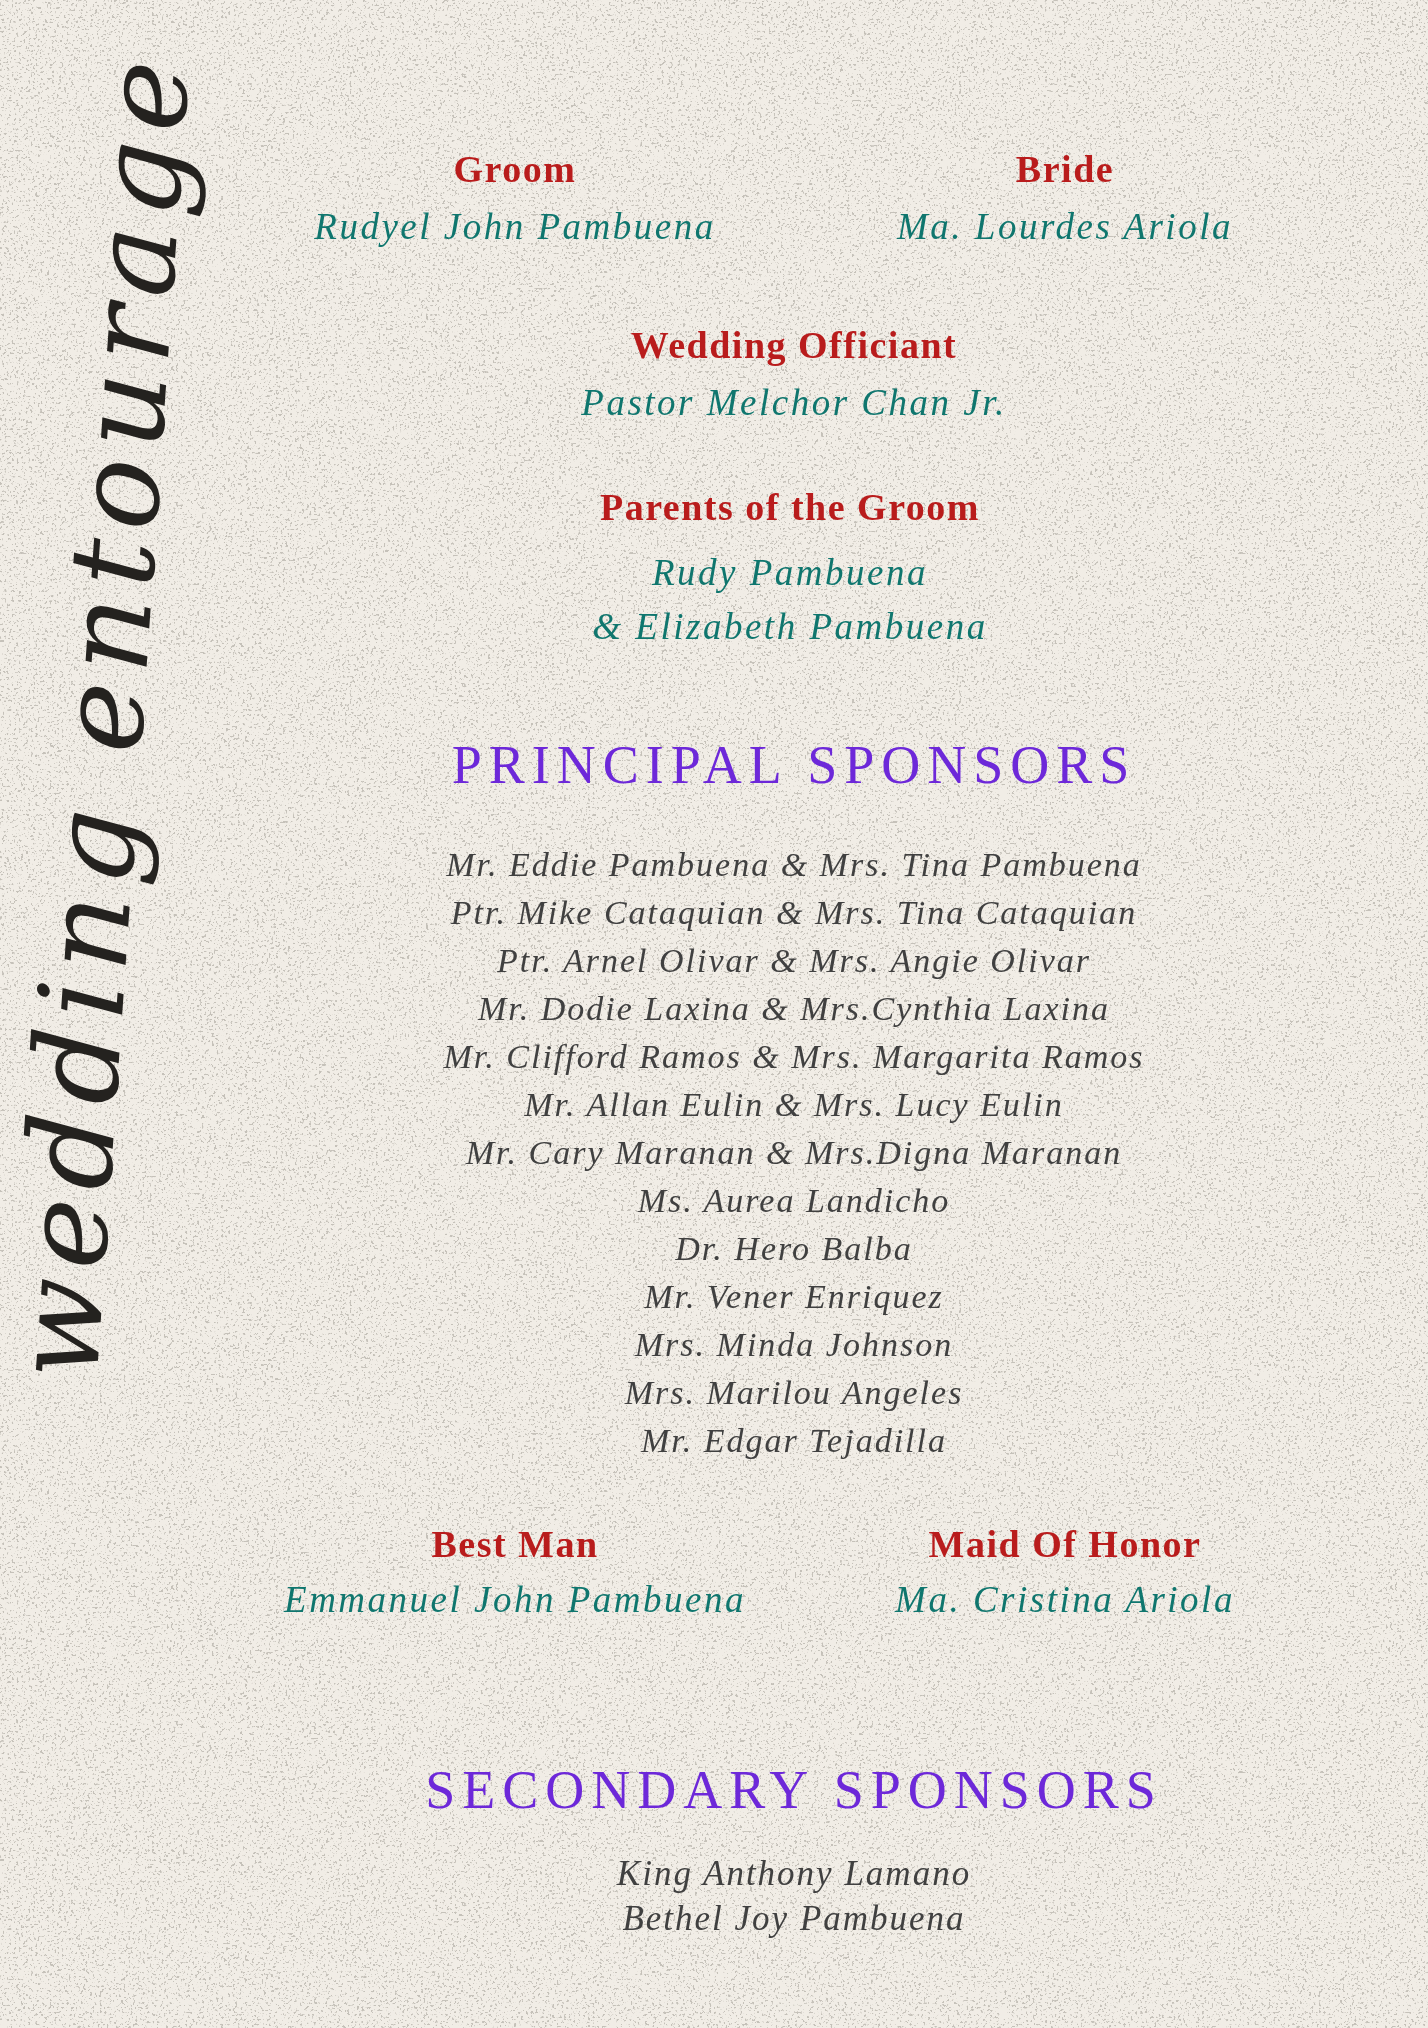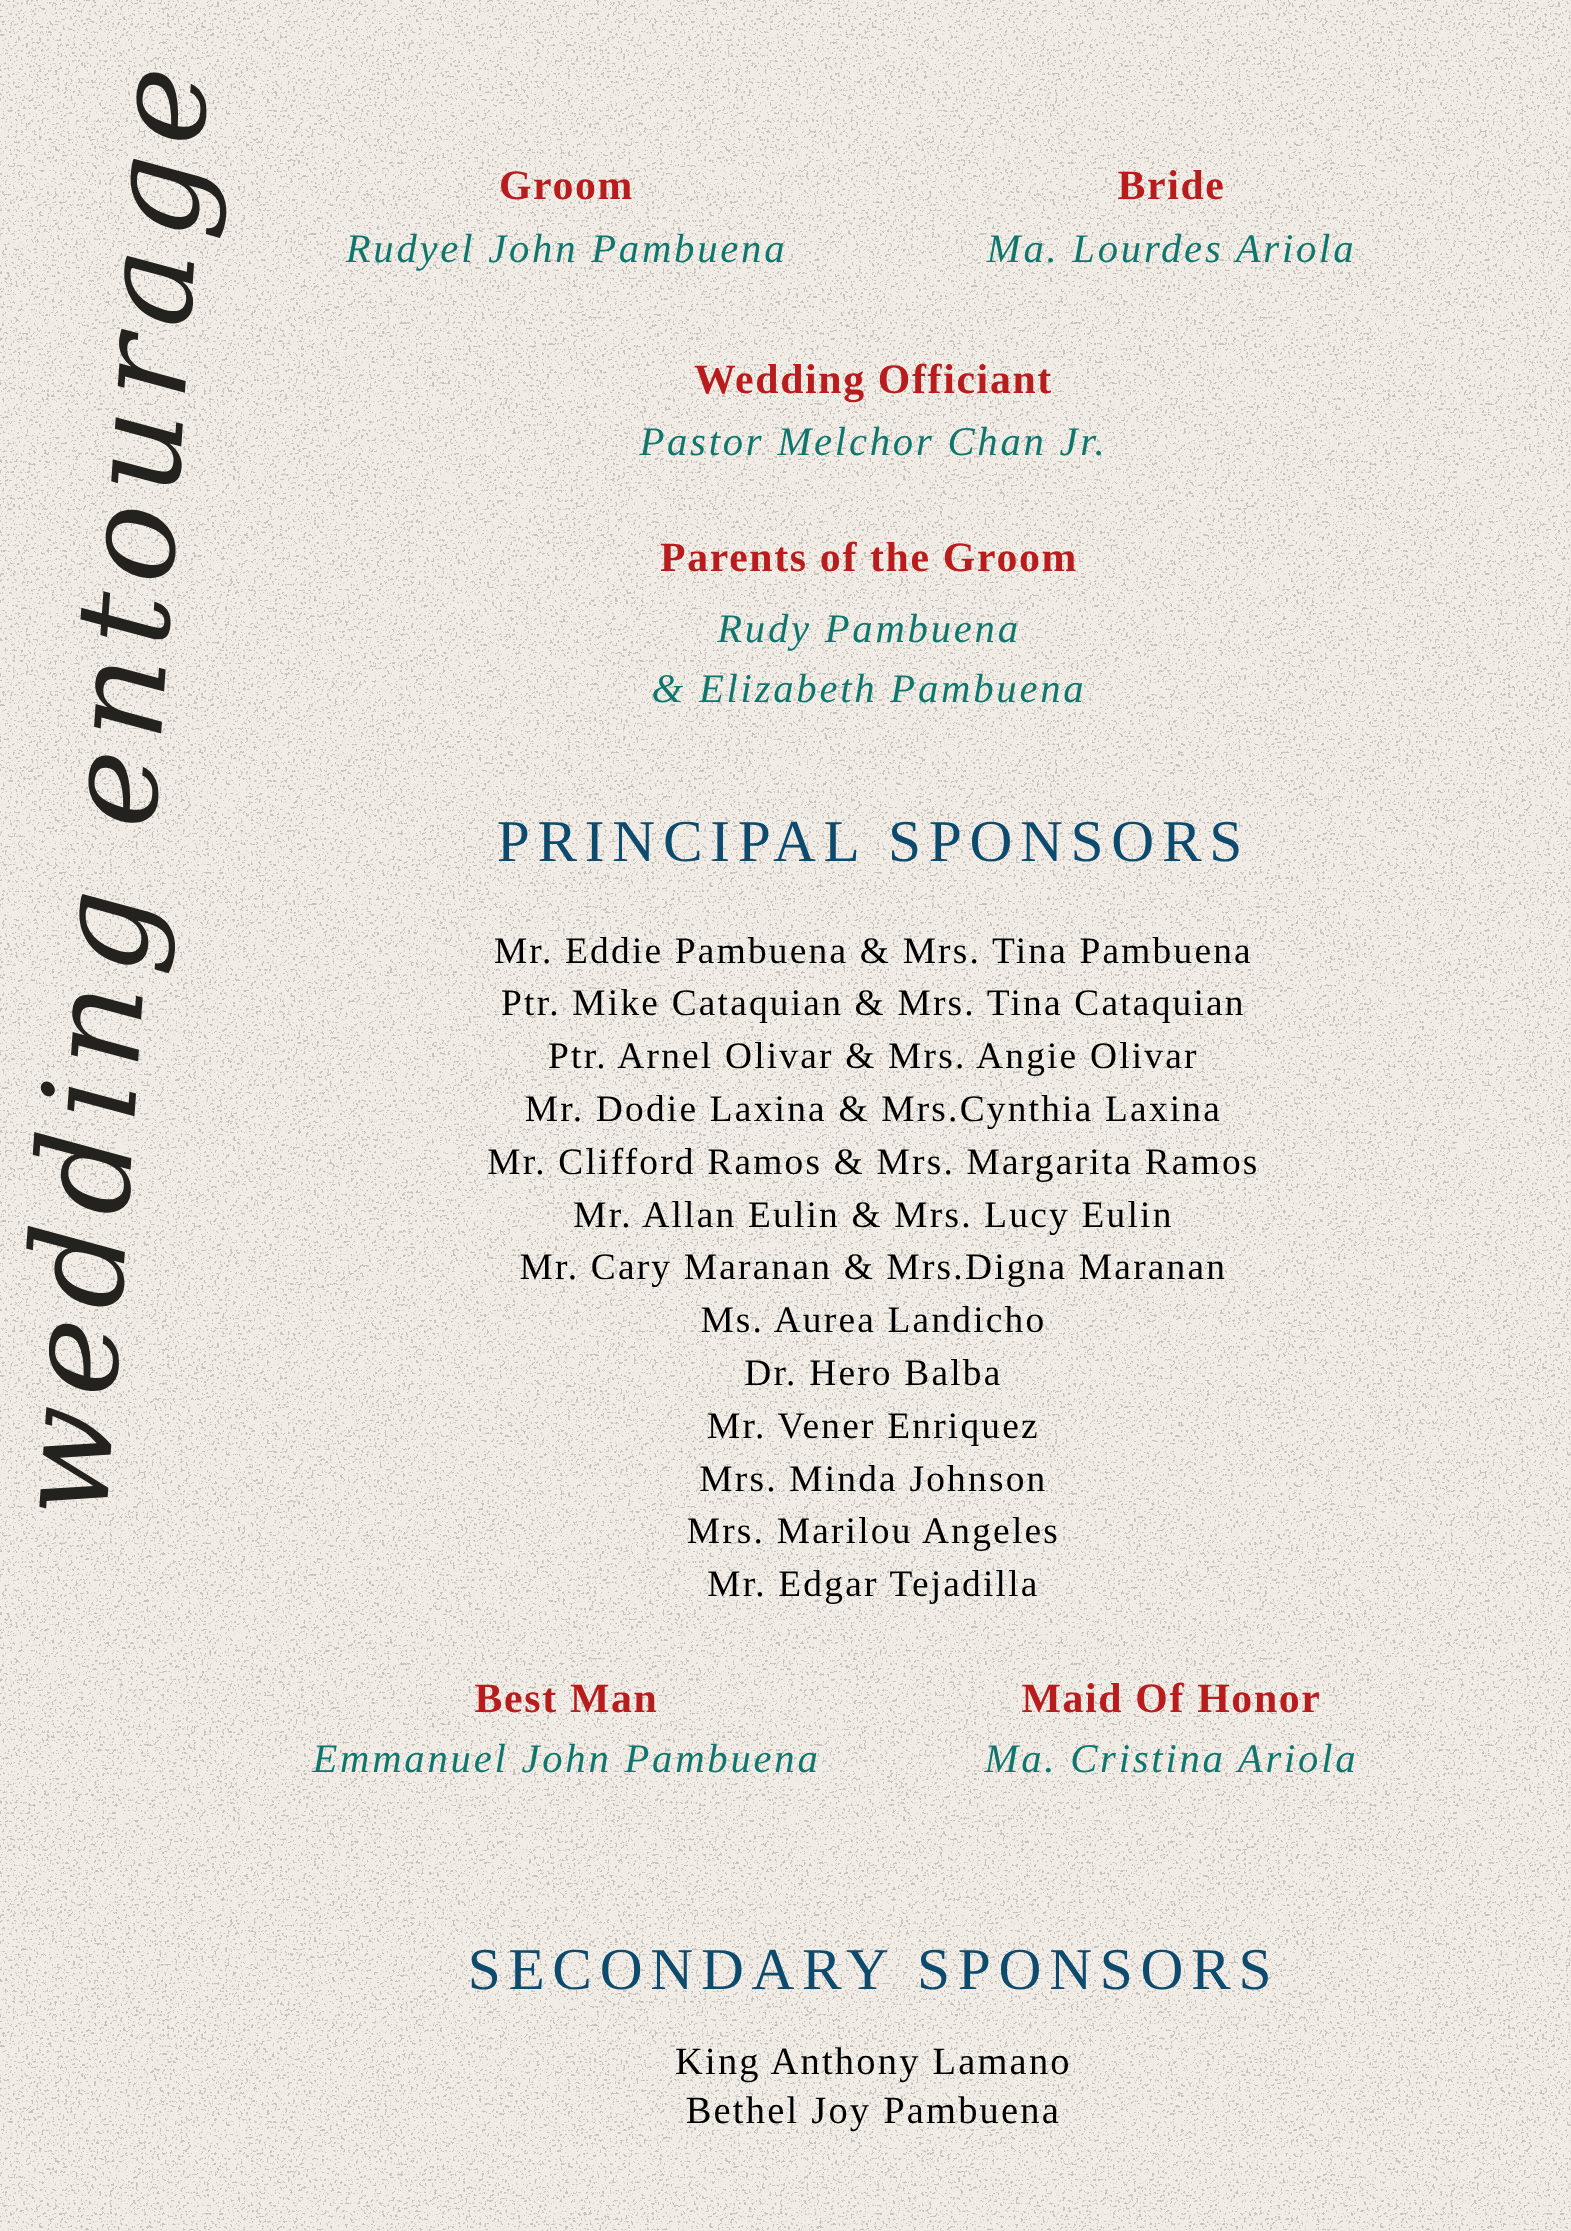--- a/index.html
+++ b/index.html
@@ -59,34 +59,35 @@
   .parents .name { line-height: 54px; }
 
   .big {
     position: absolute; left: 164px; width: 1260px;
     margin: 0; text-align: center;
     font-family: "Liberation Serif", serif;
     font-weight: 400;
     font-size: 54px;
     line-height: 66px;
     letter-spacing: 7px;
-    color: #0c4a6e;
+    color: #6d28d9;
   }
   .principal-title { top: 732px; }
 
   .sponsors {
     position: absolute; left: 164px; width: 1260px;
     margin: 0; padding: 0; list-style: none; text-align: center;
   }
   .sponsors li {
     font-family: "Liberation Serif", serif;
+    font-style: italic;
     font-size: 34px;
     line-height: 48px;
     letter-spacing: 2px;
-    color: #000000;
+    color: #404040;
   }
   .principal-list { top: 841px; }
 
   .honor { top: 1525px; }
   .honor .label { margin-bottom: 16px; }
 
   .secondary-title { top: 1757px; text-align: center; }
   .secondary-list { top: 1851px; }
   .secondary-list li { font-size: 35px; line-height: 45px; }
 </style>

